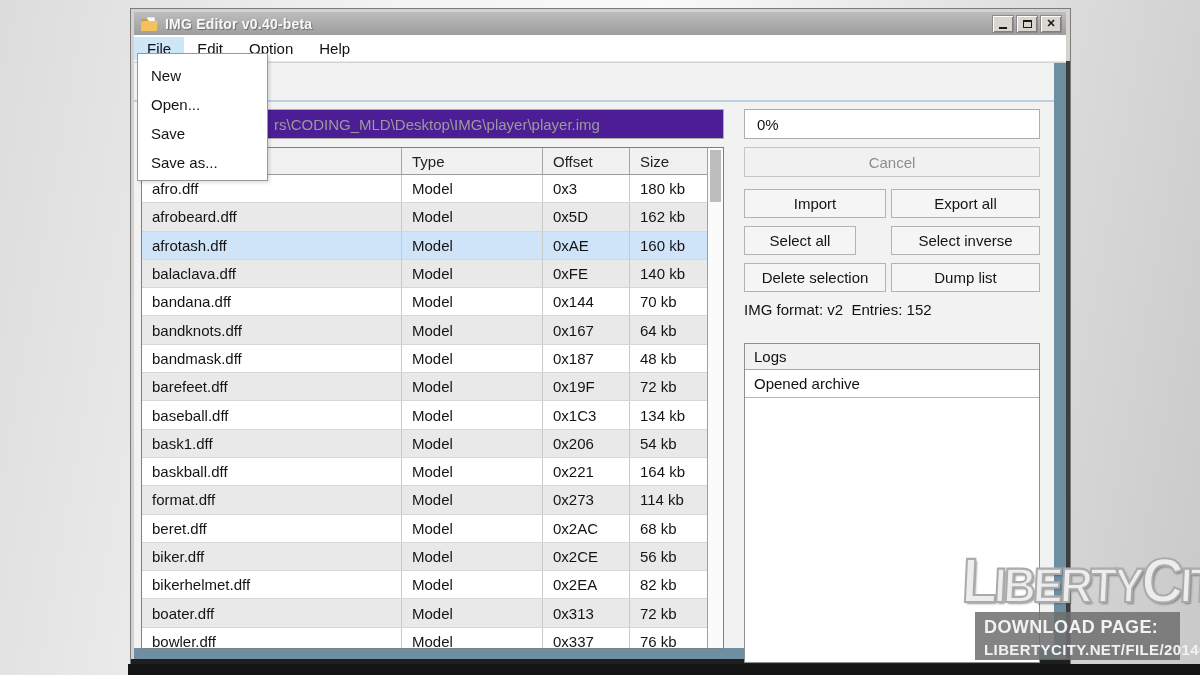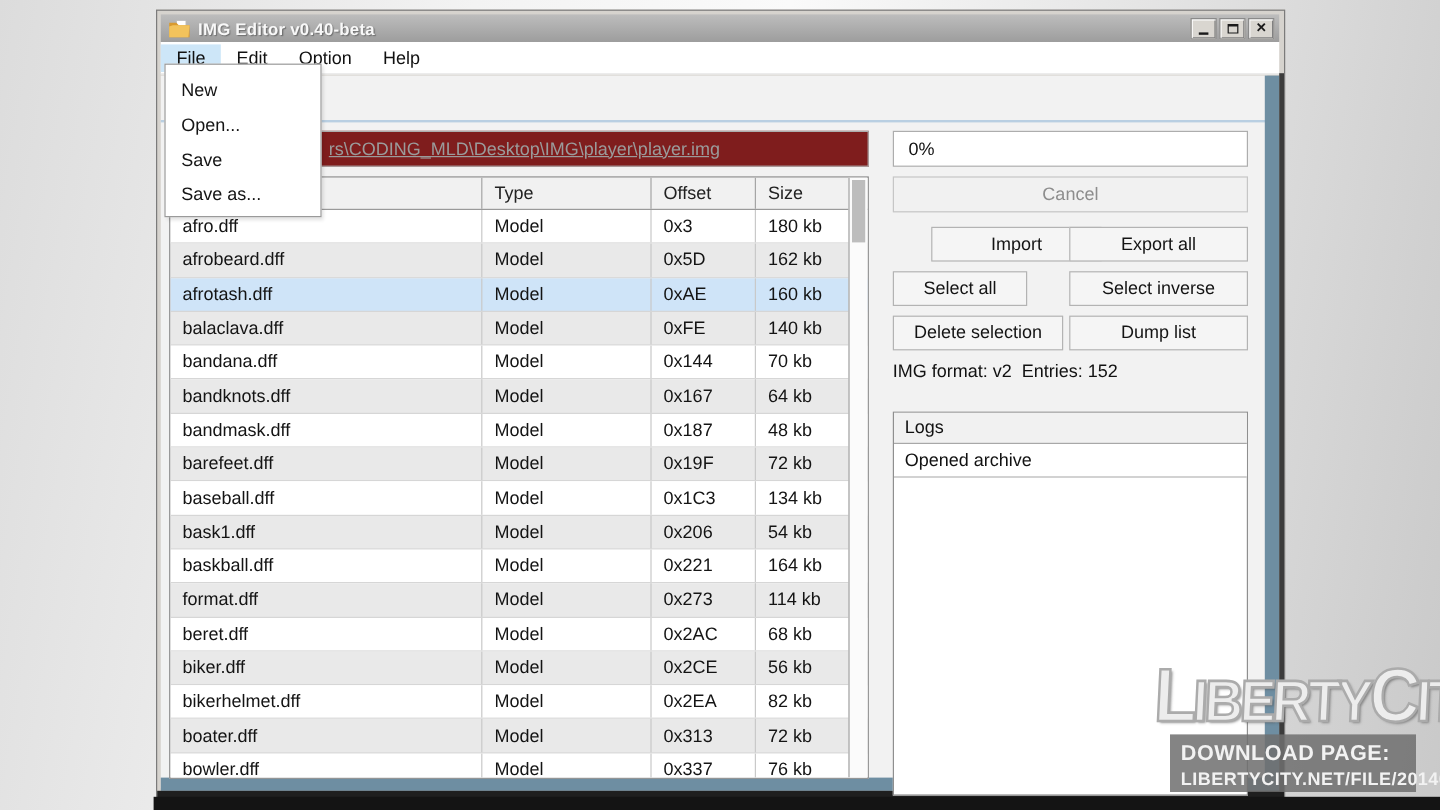--- a/index.html
+++ b/index.html
@@ -59,23 +59,23 @@
   .dropdown {
     position:absolute; left:6px; top:44px; width:131px; height:128px;
     background:#ffffff; border:1px solid #9a9a9a; z-index:50;
     box-shadow:2px 2px 3px rgba(0,0,0,0.12); padding-top:7px;
   }
   .dd-item { height:29px; display:flex; align-items:center; padding-left:13px; font-size:15px; color:#141414; }
 
   
   .path-box {
     position:absolute; left:10px; top:100px; width:583px; height:30px;
-    background:#7f1d1d; border:1px solid #adadad; z-index:5;
+    background:#4c1d95; border:1px solid #adadad; z-index:5;
     display:flex; align-items:center; overflow:hidden;
-    font-size:15px; color:#9b9b9b; padding-left:132px; white-space:nowrap;text-decoration:underline;
+    font-size:15px; color:#9b9b9b; padding-left:132px; white-space:nowrap;
   }
 
   .ftable {
     position:absolute; left:10px; top:138px; width:583px; height:502px;
     background:#ffffff; border:1px solid #808080; overflow:hidden; z-index:4;
   }
   .thead {
     display:flex; height:27px; background:#f1f1f1;
     border-bottom:1px solid #9a9a9a; font-size:15px; color:#222;align-items:center;
   }
@@ -105,21 +105,21 @@
     position:absolute; left:613px; top:138px; width:296px; height:30px;
     background:#f1f1f1; border:1px solid #c6c6c6;
     display:flex; align-items:center; justify-content:center;
     font-size:15px; color:#8d8d8d;
   }
   .act-btn {
     position:absolute; height:29px; background:#f5f5f5; border:1px solid #b3b3b3;
     display:flex; align-items:center; justify-content:center;
     font-size:15px; color:#141414; cursor:default;
   }
-  .b-import    { left:613px; top:180px; width:142px;margin-left:32px; }
+  .b-import    { left:613px; top:180px; width:142px; }
   .b-export    { left:760px; top:180px; width:149px; }
   .b-selall    { left:613px; top:217px; width:112px; }
   .b-selinv    { left:760px; top:217px; width:149px; }
   .b-delsel    { left:613px; top:254px; width:142px; }
   .b-dump      { left:760px; top:254px; width:149px; }
 
   .status-line { position:absolute; left:613px; top:292px; font-size:15px; color:#111; white-space:pre; }
 
   .logs-box {
     position:absolute; left:613px; top:318px; width:296px; height:320px;

